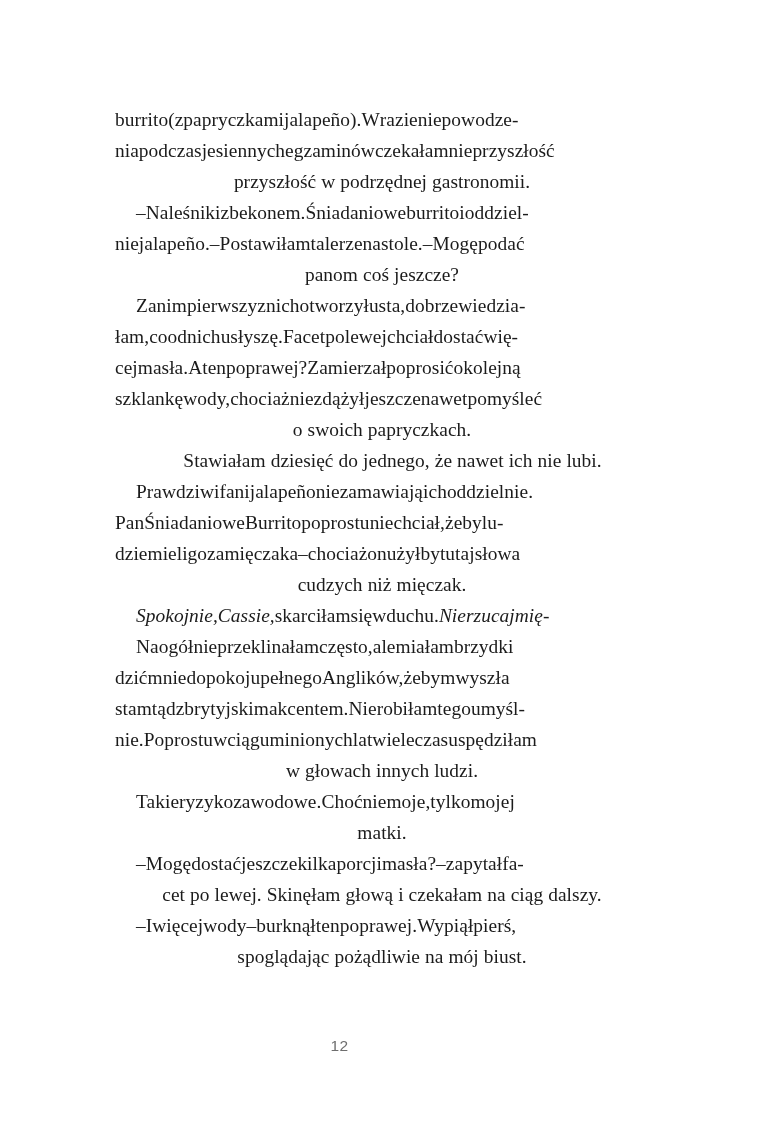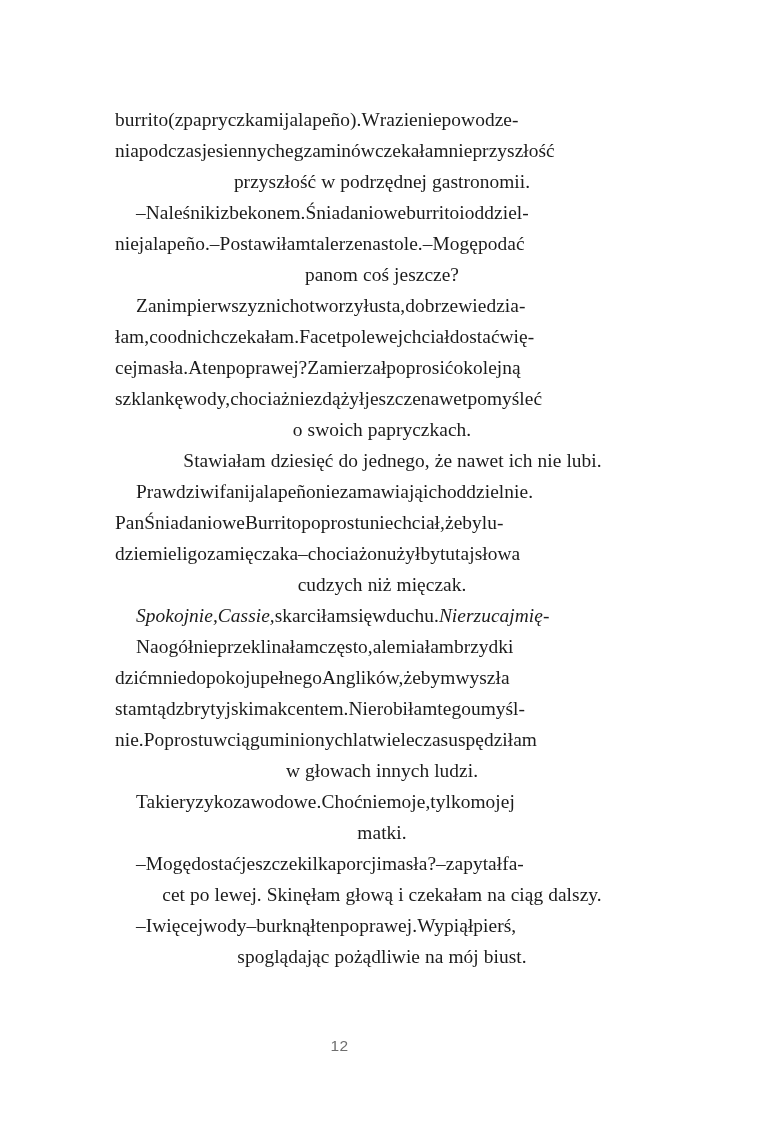--- a/index.html
+++ b/index.html
@@ -87,21 +87,21 @@
 <div class="page">
 
   <div class="text-block" id="text-block">
       <div class="line just"><span class="w">burrito</span><span class="w">(z</span><span class="w">papryczkami</span><span class="w">jalapeño).</span><span class="w">W</span><span class="w">razie</span><span class="w">niepowodze-</span></div>
       <div class="line just"><span class="w">nia</span><span class="w">podczas</span><span class="w">jesiennych</span><span class="w">egzaminów</span><span class="w">czekała</span><span class="w">mnie</span><span class="w">przyszłość</span></div>
       <div class="line last"><span class="w">przyszłość</span><span class="w">w</span><span class="w">podrzędnej</span><span class="w">gastronomii.</span></div>
       <div class="line just indent"><span class="w">–</span><span class="w">Naleśniki</span><span class="w">z</span><span class="w">bekonem.</span><span class="w">Śniadaniowe</span><span class="w">burrito</span><span class="w">i</span><span class="w">oddziel-</span></div>
       <div class="line just"><span class="w">nie</span><span class="w">jalapeño.</span><span class="w">–</span><span class="w">Postawiłam</span><span class="w">talerze</span><span class="w">na</span><span class="w">stole.</span><span class="w">–</span><span class="w">Mogę</span><span class="w">podać</span></div>
       <div class="line last"><span class="w">panom</span><span class="w">coś</span><span class="w">jeszcze?</span></div>
       <div class="line just indent"><span class="w">Zanim</span><span class="w">pierwszy</span><span class="w">z</span><span class="w">nich</span><span class="w">otworzył</span><span class="w">usta,</span><span class="w">dobrze</span><span class="w">wiedzia-</span></div>
-      <div class="line just"><span class="w">łam,</span><span class="w">co</span><span class="w">od</span><span class="w">nich</span><span class="w">czekałam.</span><span class="w">Facet</span><span class="w">po</span><span class="w">lewej</span><span class="w">chciał</span><span class="w">dostać</span><span class="w">wię-</span></div>
+      <div class="line just"><span class="w">łam,</span><span class="w">co</span><span class="w">od</span><span class="w">nich</span><span class="w">usłyszę.</span><span class="w">Facet</span><span class="w">po</span><span class="w">lewej</span><span class="w">chciał</span><span class="w">dostać</span><span class="w">wię-</span></div>
       <div class="line just"><span class="w">cej</span><span class="w">masła.</span><span class="w">A</span><span class="w">ten</span><span class="w">po</span><span class="w">prawej?</span><span class="w">Zamierzał</span><span class="w">poprosić</span><span class="w">o</span><span class="w">kolejną</span></div>
       <div class="line just"><span class="w">szklankę</span><span class="w">wody,</span><span class="w">chociaż</span><span class="w">nie</span><span class="w">zdążył</span><span class="w">jeszcze</span><span class="w">nawet</span><span class="w">pomyśleć</span></div>
       <div class="line last"><span class="w">o</span><span class="w">swoich</span><span class="w">papryczkach.</span></div>
       <div class="line last indent"><span class="w">Stawiałam</span><span class="w">dziesięć</span><span class="w">do</span><span class="w">jednego,</span><span class="w">że</span><span class="w">nawet</span><span class="w">ich</span><span class="w">nie</span><span class="w">lubi.</span></div>
       <div class="line just indent"><span class="w">Prawdziwi</span><span class="w">fani</span><span class="w">jalapeño</span><span class="w">nie</span><span class="w">zamawiają</span><span class="w">ich</span><span class="w">oddzielnie.</span></div>
       <div class="line just"><span class="w">Pan</span><span class="w">Śniadaniowe</span><span class="w">Burrito</span><span class="w">po</span><span class="w">prostu</span><span class="w">nie</span><span class="w">chciał,</span><span class="w">żeby</span><span class="w">lu-</span></div>
       <div class="line just"><span class="w">dzie</span><span class="w">mieli</span><span class="w">go</span><span class="w">za</span><span class="w">mięczaka</span><span class="w">–</span><span class="w">chociaż</span><span class="w">on</span><span class="w">użyłby</span><span class="w">tutaj</span><span class="w">słowa</span></div>
       <div class="line last"><span class="w">cudzych</span><span class="w">niż</span><span class="w">mięczak.</span></div>
       <div class="line just indent"><span class="w it">Spokojnie,</span><span class="w it">Cassie,</span><span class="w">skarciłam</span><span class="w">się</span><span class="w">w</span><span class="w">duchu.</span><span class="w it">Nie</span><span class="w it">rzucaj</span><span class="w it">mię-</span></div>
       <div class="line just indent"><span class="w">Na</span><span class="w">ogół</span><span class="w">nie</span><span class="w">przeklinałam</span><span class="w">często,</span><span class="w">ale</span><span class="w">miałam</span><span class="w">brzydki</span></div>

